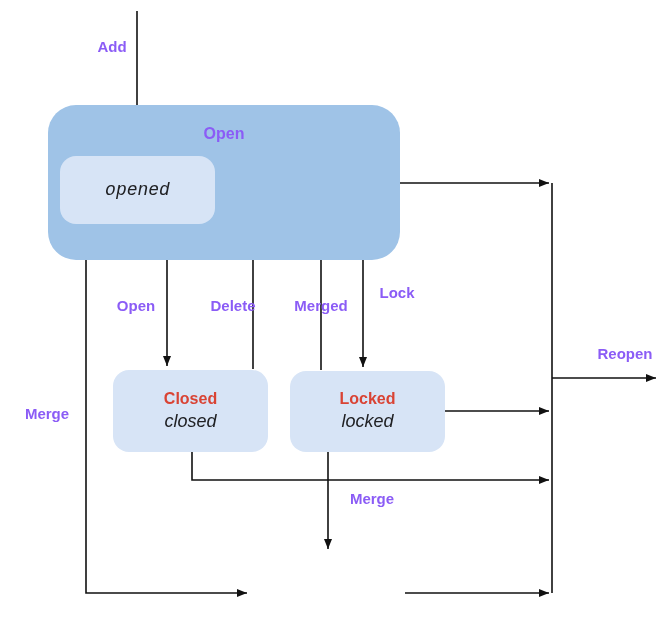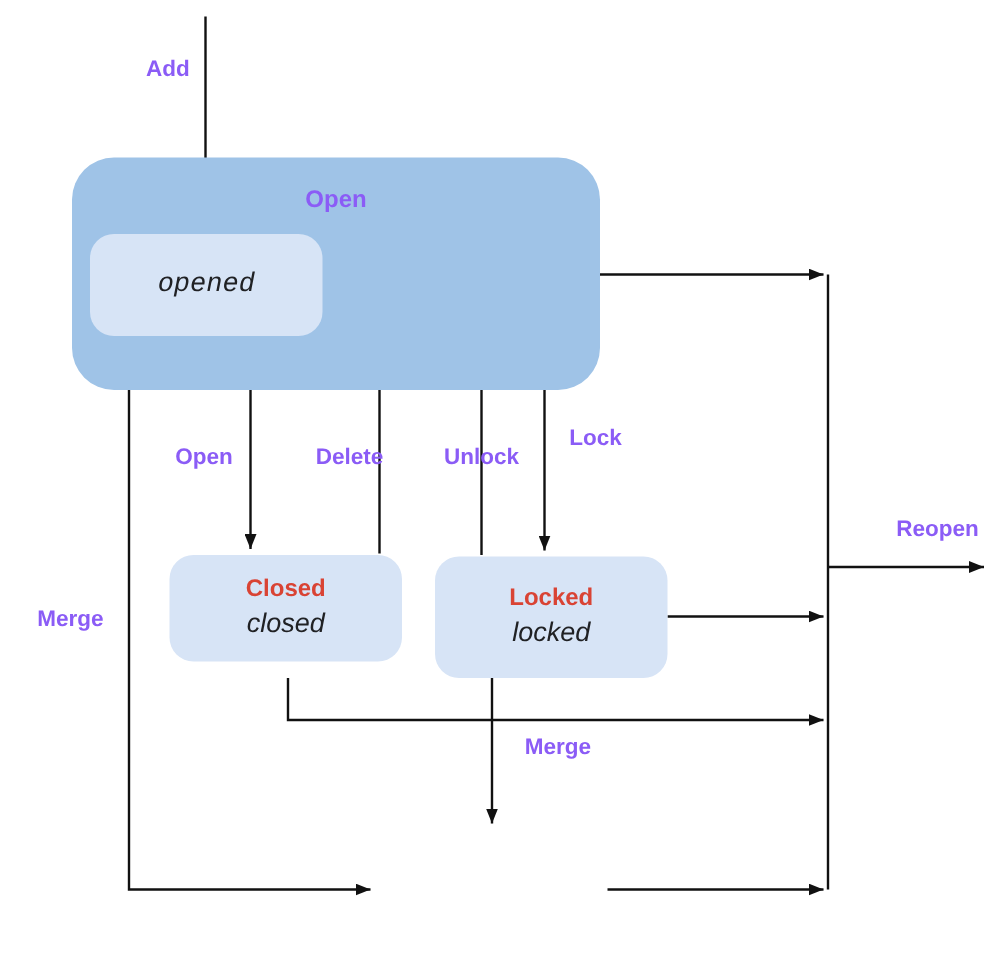--- a/index.html
+++ b/index.html
@@ -29,21 +29,21 @@
     font-style: italic;
     font-size: 18px;
     color: #202124;
     font-family: Liberation Mono, monospace;
   }
   .substate.opened   { left: 60px;  top: 156px; }
   .substate.reopened { left: 232px; top: 156px; }
 
   .state-box {
     position: absolute;
-    width: 155px; height: 71px;
+    width: 155px; height: 82px;
     background: #d7e4f6;
     border-radius: 16px;
     display: flex; flex-direction: column;
     align-items: center; justify-content: center;
     line-height: 1.3;
   }
   .state-box .title { font-weight: 700; font-size: 16px; color: #d94334; }
   .state-box .sub   { font-style: italic; font-size: 18px; color: #202124; }
   .state-box.closed { left: 113px; top: 370px; }
   .state-box.locked { left: 290px; top: 371px; height: 81px; }
@@ -106,21 +106,21 @@
     <div class="sub">locked</div>
   </div>
 
 
   <div class="edge-label" style="left:112px; top:46px;">Add</div>
 
   <div class="edge-label" style="left:136px; top:305px;">Open</div>
 
   <div class="edge-label" style="left:233px; top:305px;">Delete</div>
 
-  <div class="edge-label" style="left:321px; top:305px;">Unlock</div>
+  <div class="edge-label" style="left:321px; top:305px;">Merged</div>
 
   <div class="edge-label" style="left:397px; top:292px;">Lock</div>
 
   <div class="edge-label" style="left:47px; top:413px;">Merge</div>
 
   <div class="edge-label" style="left:372px; top:498px;">Merge</div>
 
   <div class="edge-label" style="left:625px; top:353px;">Reopen</div>
 
 </div>

